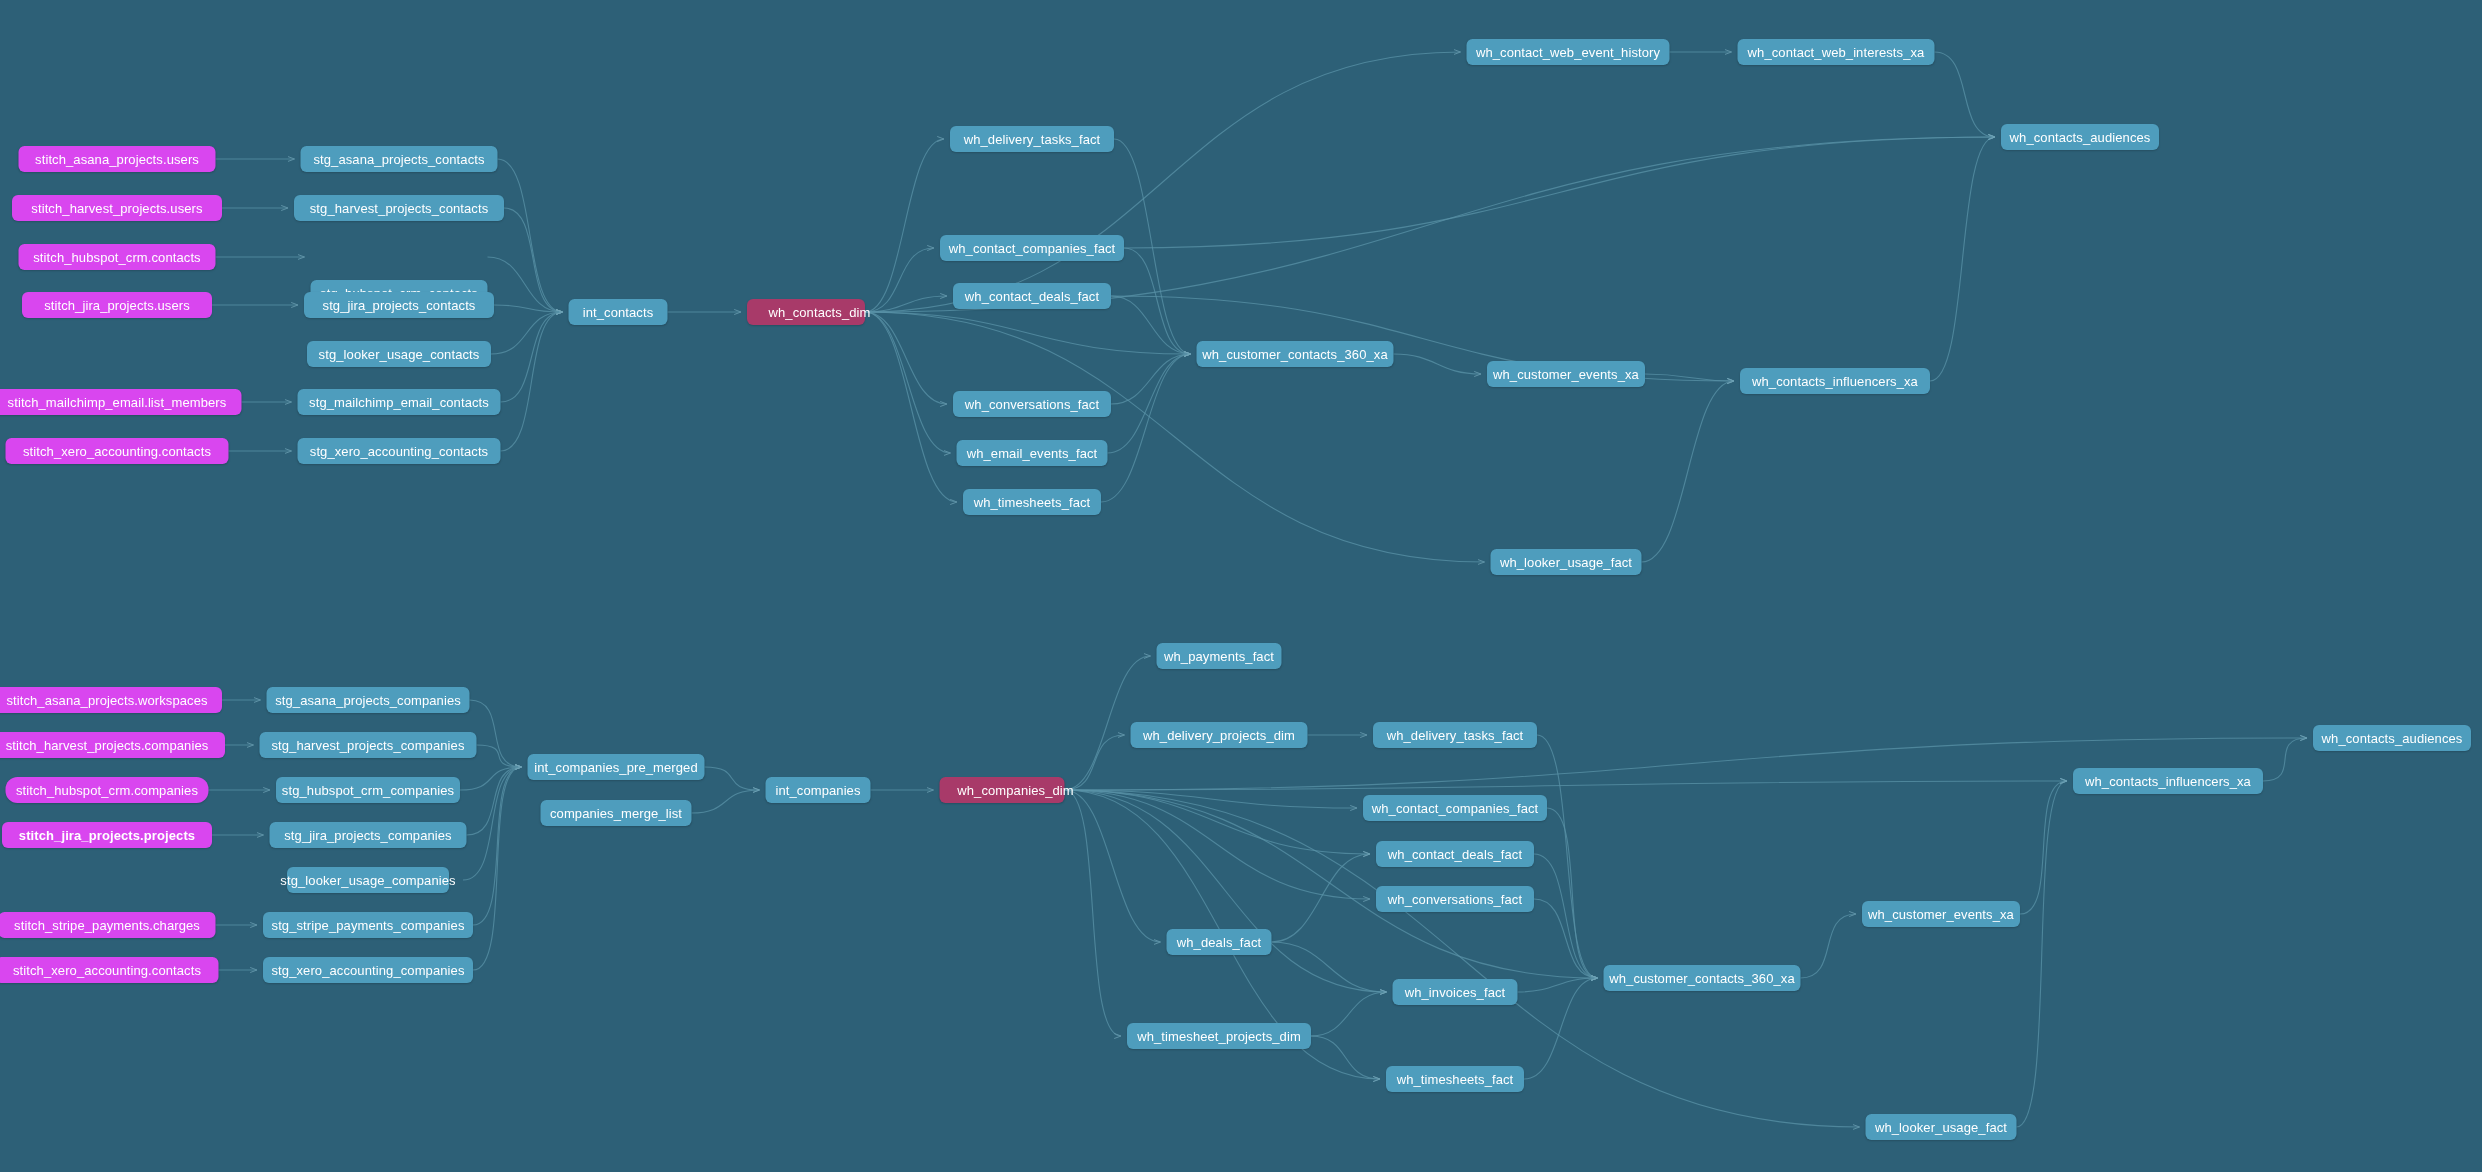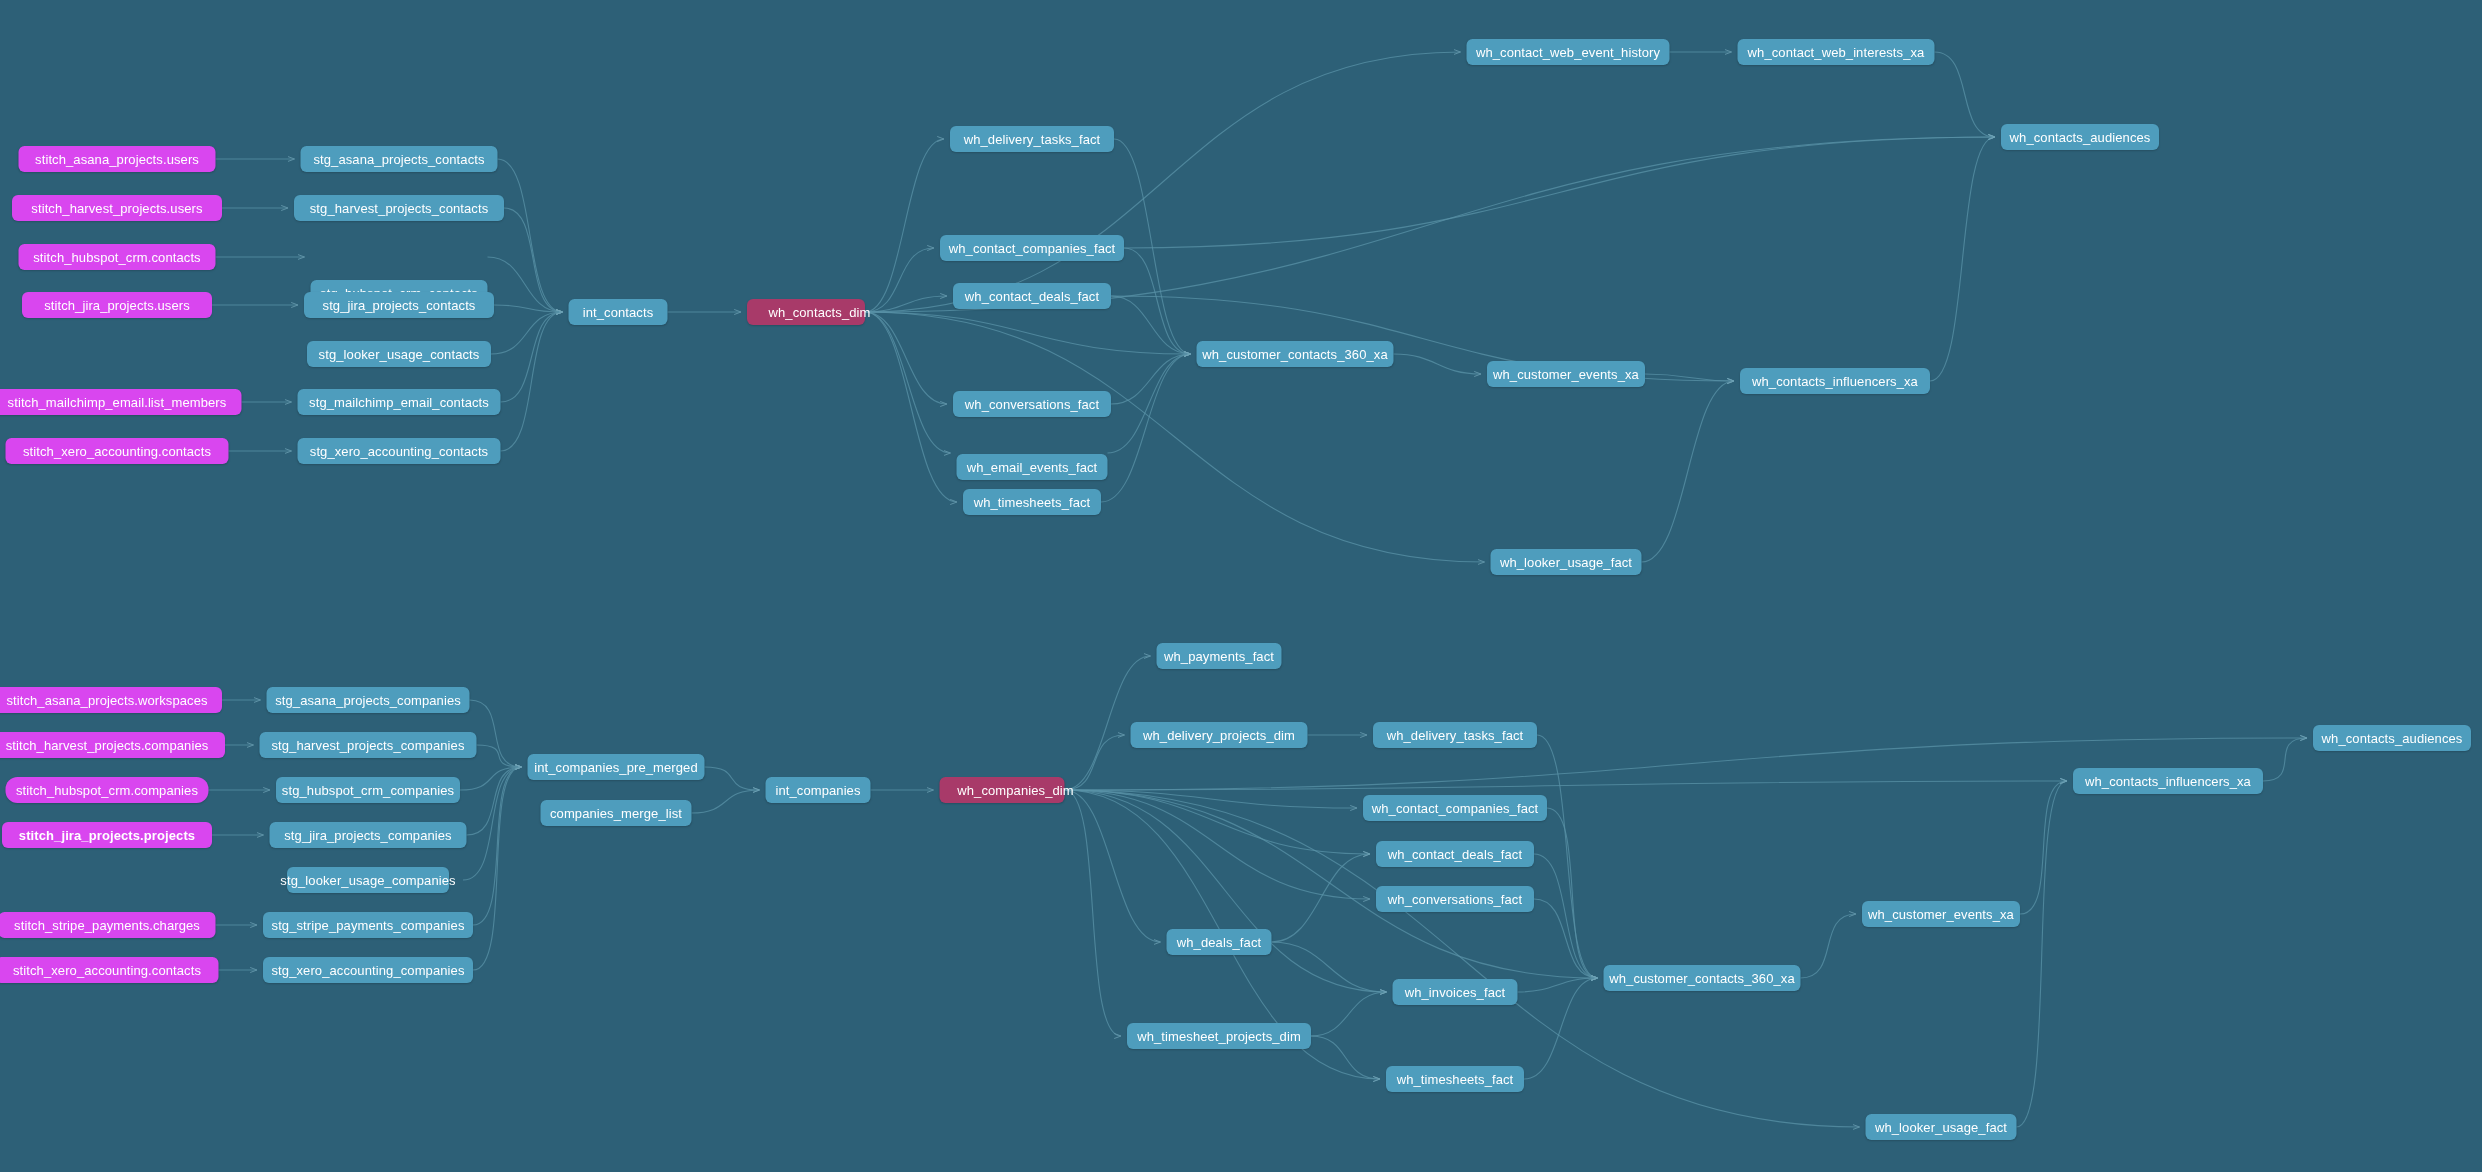--- a/index.html
+++ b/index.html
@@ -160,21 +160,21 @@
       <div class="node stage" style="left: 399px; top: 305px; width: 190px;">stg_jira_projects_contacts</div>
       <div class="node stage" style="left: 399px; top: 354px; width: 184px;">stg_looker_usage_contacts</div>
       <div class="node stage" style="left: 399px; top: 402px; width: 203px;">stg_mailchimp_email_contacts</div>
       <div class="node stage" style="left: 399px; top: 451px; width: 203px;">stg_xero_accounting_contacts</div>
       <div class="node inter" style="left: 618px; top: 312px; width: 99px;">int_contacts</div>
       <div class="node dim" style="left: 806px; top: 312px; width: 118px;">wh_contacts_dim</div>
       <div class="node mart" style="left: 1032px; top: 139px; width: 164px;">wh_delivery_tasks_fact</div>
       <div class="node mart" style="left: 1032px; top: 248px; width: 184px;">wh_contact_companies_fact</div>
       <div class="node mart" style="left: 1032px; top: 296px; width: 158px;">wh_contact_deals_fact</div>
       <div class="node mart" style="left: 1032px; top: 404px; width: 158px;">wh_conversations_fact</div>
-      <div class="node mart" style="left: 1032px; top: 453px; width: 151px; margin-top: 14px;">wh_email_events_fact</div>
+      <div class="node mart" style="left: 1032px; top: 453px; width: 151px;">wh_email_events_fact</div>
       <div class="node mart" style="left: 1032px; top: 502px; width: 138px;">wh_timesheets_fact</div>
       <div class="node mart" style="left: 1568px; top: 52px; width: 203px;">wh_contact_web_event_history</div>
       <div class="node mart" style="left: 1836px; top: 52px; width: 197px;">wh_contact_web_interests_xa</div>
       <div class="node mart" style="left: 2080px; top: 137px; width: 158px;">wh_contacts_audiences</div>
       <div class="node mart" style="left: 1295px; top: 354px; width: 197px;">wh_customer_contacts_360_xa</div>
       <div class="node mart" style="left: 1566px; top: 374px; width: 158px;">wh_customer_events_xa</div>
       <div class="node mart" style="left: 1835px; top: 381px; width: 190px;">wh_contacts_influencers_xa</div>
       <div class="node mart" style="left: 1566px; top: 562px; width: 151px;">wh_looker_usage_fact</div>
       <div class="node source" style="left: 107px; top: 700px; width: 230px;">stitch_asana_projects.workspaces</div>
       <div class="node source" style="left: 107px; top: 745px; width: 236px;">stitch_harvest_projects.companies</div>

